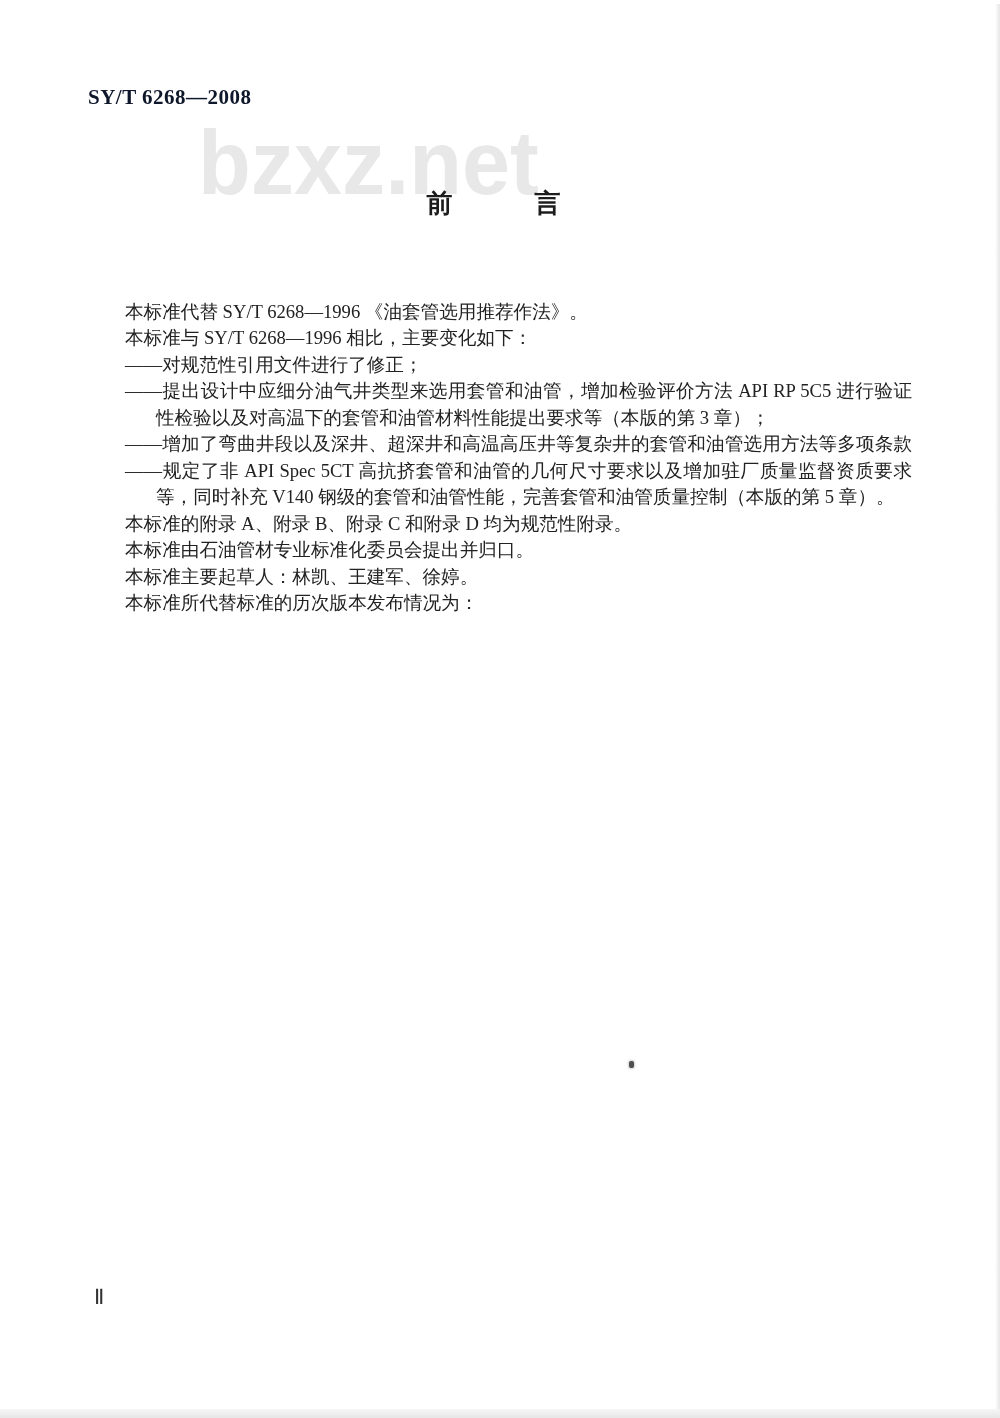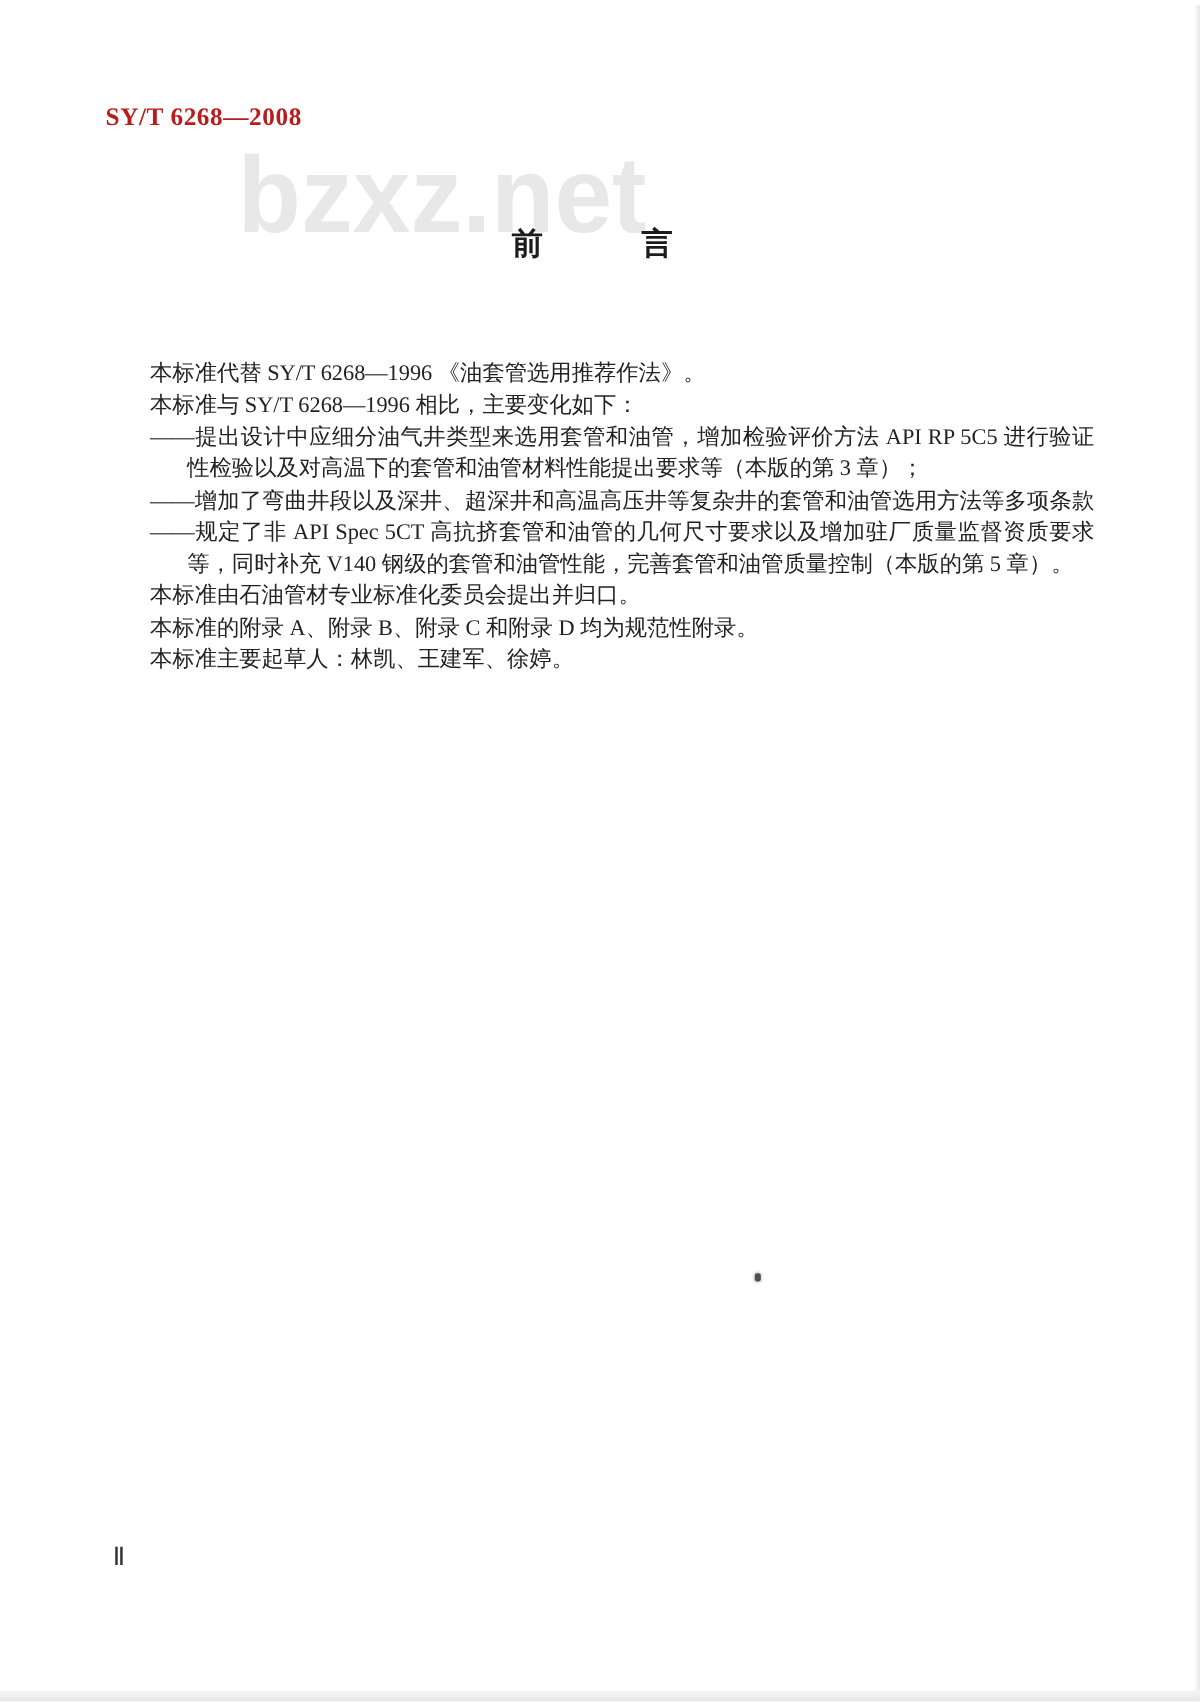--- a/index.html
+++ b/index.html
@@ -15,21 +15,21 @@
     position: absolute; top: 4px; right: 0; width: 5px; height: 1414px;
     background: linear-gradient(to right, #ffffff, #e7e7e7);
   }
   .scan-edge-bottom {
     position: absolute; left: 0; bottom: 0; width: 1000px; height: 9px;
     background: linear-gradient(to bottom, #f6f6f6, #e6e6e6);
   }
   .doc-number {
     position: absolute; left: 88px; top: 85px;
     font-size: 21px; font-weight: bold; letter-spacing: 0.5px;
-    color: #b91c1c;
+    color: #0f172a;
   }
   .watermark {
     position: absolute; left: 198px; top: 118px;
     font-family: "Liberation Sans", sans-serif;
     font-weight: 700; font-size: 90px; line-height: 90px;
     letter-spacing: 0px; color: #e8e8e8;
     transform: scaleX(0.96); transform-origin: left top;
     z-index: 0; user-select: none;
   }
   .fw-title {
@@ -70,25 +70,27 @@
 
 <div class="doc-number">SY/T 6268—2008</div>
 
 <div class="watermark">bzxz.net</div>
 
 <div class="fw-title">前　　　言</div>
 
 <div class="body-text">
     <div class="line indent">本标准代替 SY/T 6268—1996 《油套管选用推荐作法》。</div>
     <div class="line indent">本标准与 SY/T 6268—1996 相比，主要变化如下：</div>
+    <div class="line dash">——对规范性引用文件进行了修正；</div>
     <div class="line dash j">——提出设计中应细分油气井类型来选用套管和油管，增加检验评价方法 API RP 5C5 进行验证</div>
     <div class="line cont">性检验以及对高温下的套管和油管材料性能提出要求等（本版的第 3 章）；</div>
     <div class="line dash j">——增加了弯曲井段以及深井、超深井和高温高压井等复杂井的套管和油管选用方法等多项条款</div>
     <div class="line dash j">——规定了非 API Spec 5CT 高抗挤套管和油管的几何尺寸要求以及增加驻厂质量监督资质要求</div>
     <div class="line cont">等，同时补充 V140 钢级的套管和油管性能，完善套管和油管质量控制（本版的第 5 章）。</div>
+    <div class="line indent">本标准的附录 A、附录 B、附录 C 和附录 D 均为规范性附录。</div>
     <div class="line indent">本标准由石油管材专业标准化委员会提出并归口。</div>
-    <div class="line indent">本标准的附录 A、附录 B、附录 C 和附录 D 均为规范性附录。</div>
     <div class="line indent">本标准主要起草人：林凯、王建军、徐婷。</div>
+    <div class="line indent">本标准所代替标准的历次版本发布情况为：</div>
   </div>
 
 <div class="speck"></div>
 
 <div class="page-number">Ⅱ</div>
 
 </body></html>

